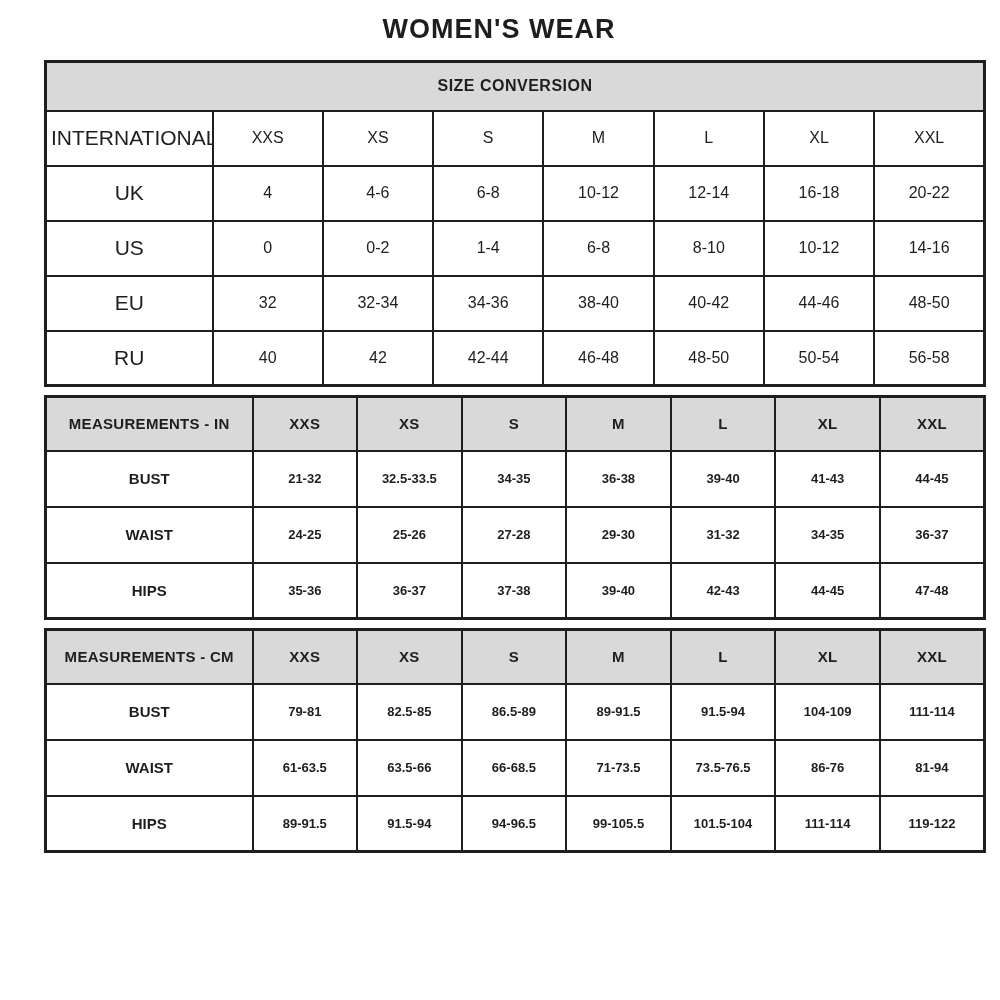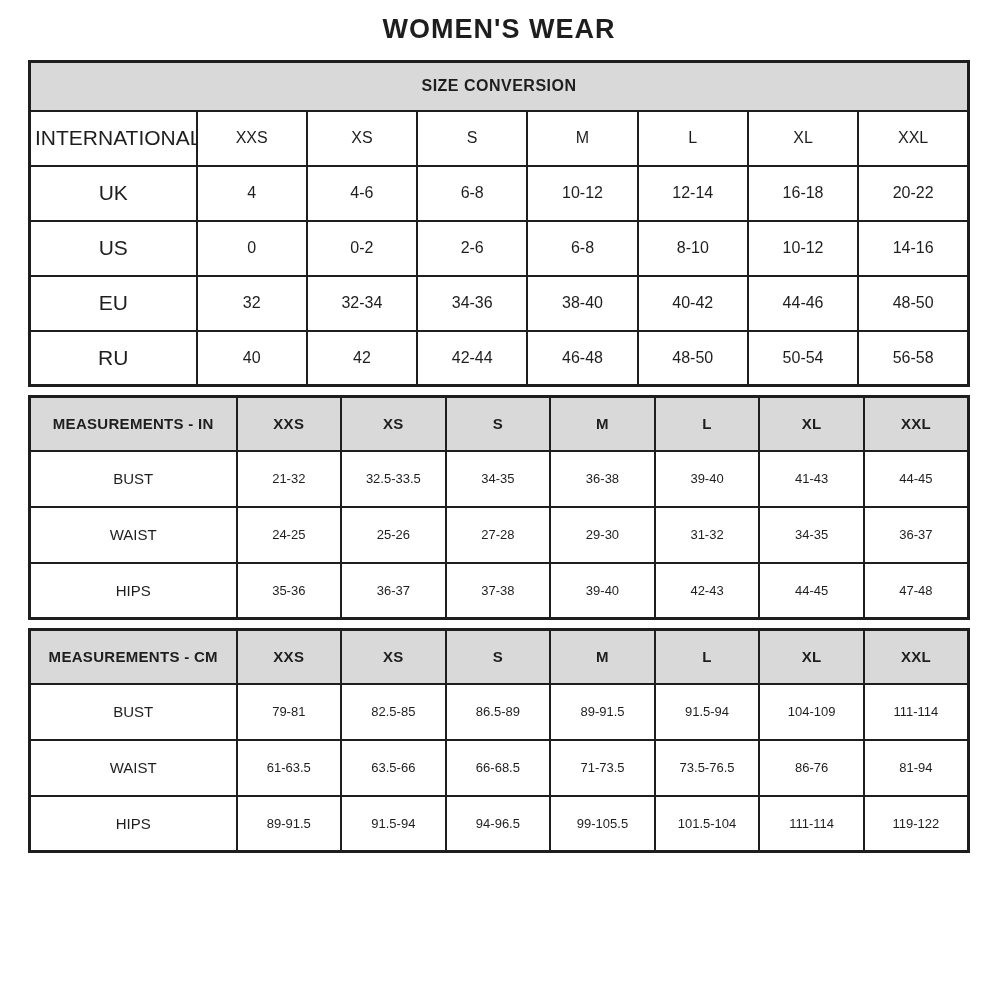--- a/index.html
+++ b/index.html
@@ -27,21 +27,21 @@
     text-align: center;
     font-size: 27px;
     font-weight: 700;
     letter-spacing: 1px;
     color: var(--text);
   }
   table.tbl {
     width: 100%;
     border-collapse: collapse;
     table-layout: fixed;
-    margin: 0 0 8px 0;
+    margin: 0 0 8px 16px;
     border: 3px solid var(--border);
   }
   table.tbl th, table.tbl td {
     border: 2px solid var(--border);
     text-align: center;
     vertical-align: middle;
     padding: 0 4px;
     overflow: hidden;
   }
   
@@ -55,21 +55,21 @@
   .conv td { height: 55px; font-size: 16px; font-weight: 400; }
   .conv td.row-label { font-size: 21px; }
   
   .meas th {
     height: 54px;
     background: var(--header-bg);
     font-weight: 700;
     font-size: 15px;
     letter-spacing: 0.3px;
   }
-  .meas td { height: 56px; font-size: 13px; font-weight: 400; }
+  .meas td { height: 56px; font-size: 13px; font-weight: 700; }
   .meas td.row-label { font-size: 15px; }
 </style>
 </head>
 <body>
 
 <div class="page">
 
   <h1 class="title">WOMEN'S WEAR</h1>
 
   <table class="tbl conv">
@@ -106,21 +106,21 @@
           <td>6-8</td>
           <td>10-12</td>
           <td>12-14</td>
           <td>16-18</td>
           <td>20-22</td>
         </tr>
         <tr>
           <td class="row-label">US</td>
           <td>0</td>
           <td>0-2</td>
-          <td>2-6</td>
+          <td>1-4</td>
           <td>6-8</td>
           <td>8-10</td>
           <td>10-12</td>
           <td>14-16</td>
         </tr>
         <tr>
           <td class="row-label">EU</td>
           <td>32</td>
           <td>32-34</td>
           <td>34-36</td>

